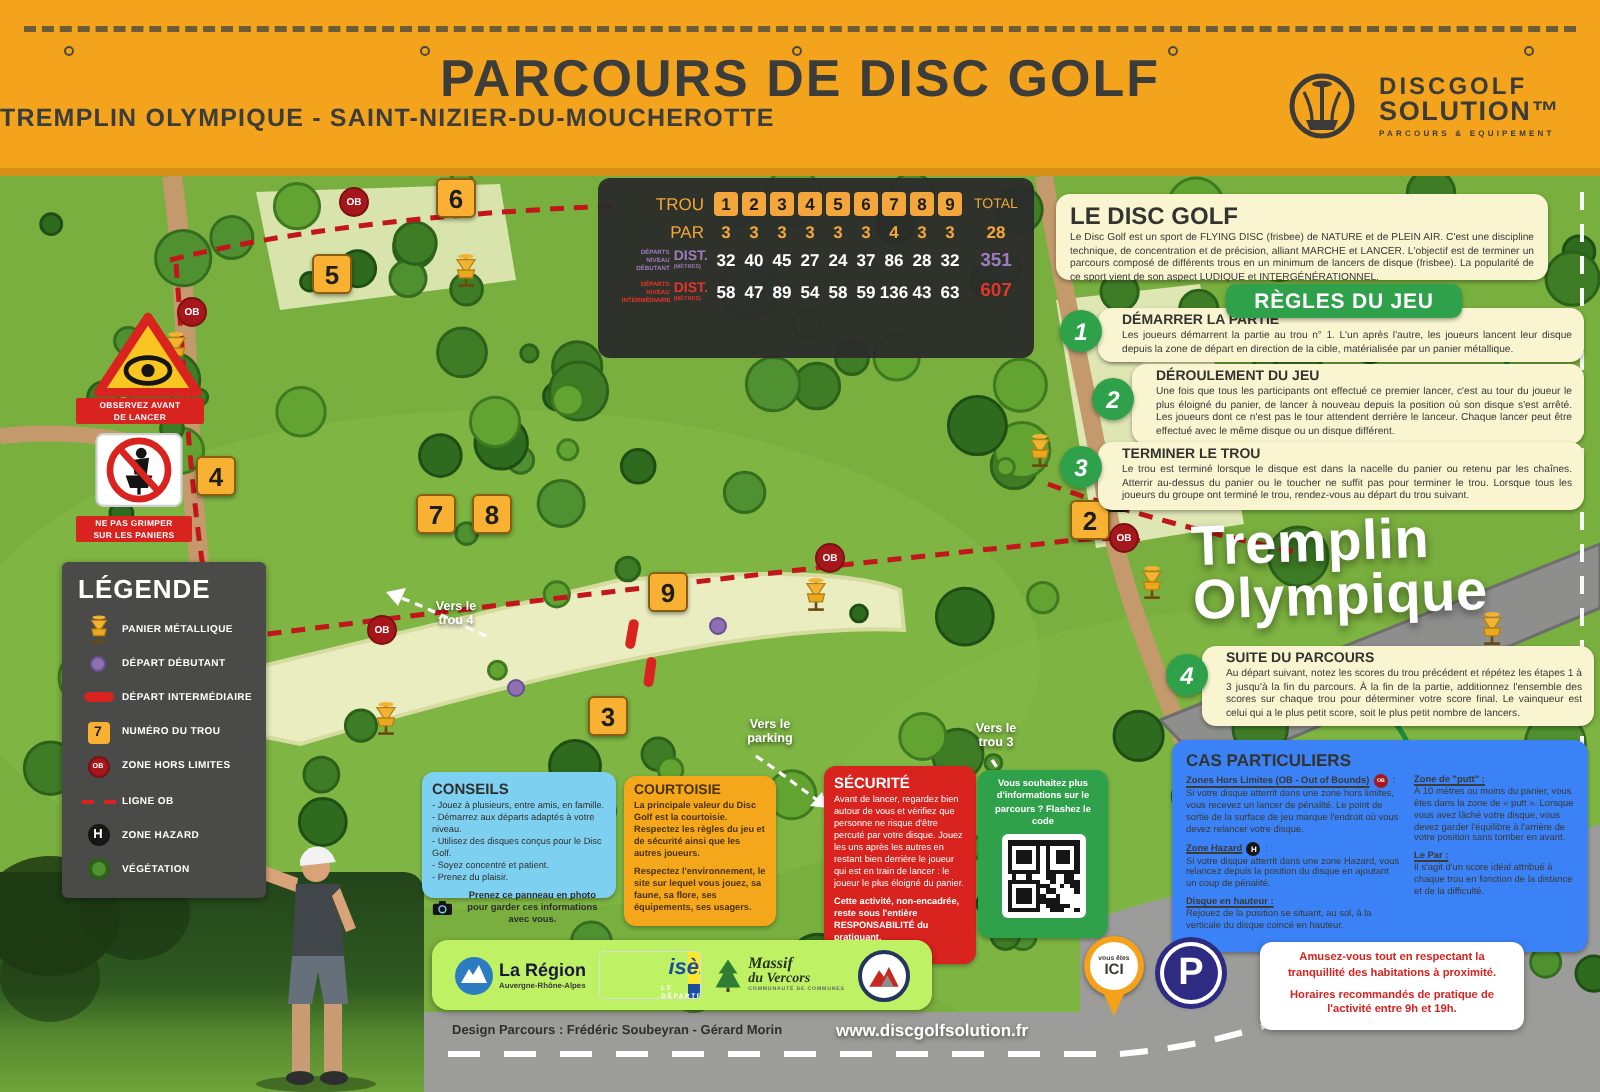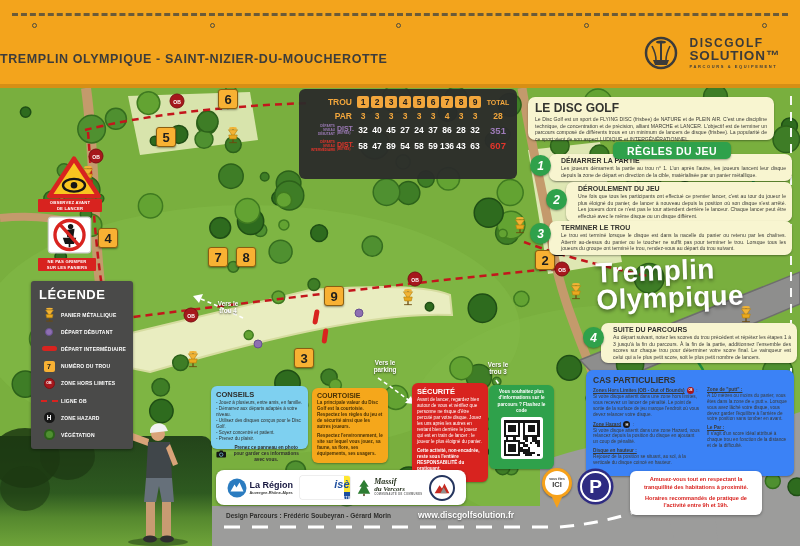--- a/index.html
+++ b/index.html
@@ -28,21 +28,21 @@
   #brand-txt{display:flex;flex-direction:column;line-height:1;}
   #brand-l1{font-size:12px;font-weight:700;color:#3B3B3A;letter-spacing:1.5px;}
   #brand-l2{font-size:13.5px;font-weight:900;color:#3B3B3A;letter-spacing:.8px;}
   #brand-tag{font-size:4px;font-weight:700;color:#3B3B3A;letter-spacing:1.6px;margin-top:2px;}
   
   #scorecard{position:absolute;left:299px;top:89px;width:218px;height:90px;z-index:10;
      background:rgba(43,43,42,.94);border-radius:6px;display:grid;
      grid-template-columns:54px repeat(9,14px) 32px;row-gap:3px;
      align-items:center;justify-items:center;padding:7px 3px 5px 3px;align-content:start;}
   .sc-end{justify-self:end;padding-right:4px;}
-  .sc-h{font-size:8.5px;font-weight:700;color:#F2A63C;}
+  .sc-h{font-size:8.5px;font-weight:400;color:#F2A63C;}
   .sc-hole{width:12px;height:12px;background:#F2A63C;border-radius:2px;color:#1E1E1D;
      font-size:8.5px;font-weight:900;display:flex;align-items:center;justify-content:center;}
   .sc-par{font-size:8.5px;font-weight:900;color:#F2A63C;}
   .sc-val{font-size:8.5px;font-weight:700;color:#fff;}
   .sc-lblcell{display:flex;align-items:center;justify-content:flex-end;gap:2px;justify-self:end;padding-right:2px;}
   .lvl{font-size:3.1px;font-weight:700;width:24px;text-align:right;line-height:1.35;text-transform:uppercase;}
   .distwrap{display:flex;flex-direction:column;line-height:1;}
   .distwrap b{font-size:7px;font-weight:900;}
   .distwrap i{font-size:2.8px;font-style:normal;font-weight:700;}
   .purple-t{color:#9D7BB8;}  .red-t{color:#E2352B;}
@@ -142,21 +142,21 @@
   #pin-inner .s1{font-size:3.4px;font-weight:700;color:#3A3A38;}
   #pin-inner .s2{font-size:7.5px;font-weight:900;color:#3A3A38;}
   #parking{position:absolute;left:580px;top:471px;width:31px;height:31px;border-radius:50%;background:#2E2B82;
      z-index:11;display:flex;align-items:center;justify-content:center;color:#fff;font-size:19px;font-weight:900;
      box-shadow:inset 0 0 0 2px #fff,0 0 0 2.5px #2E2B82,0 1px 3px rgba(0,0,0,.4);}
   
   #notice{position:absolute;left:630px;top:471px;width:132px;height:44px;background:#fff;border-radius:6px;
      z-index:11;padding:4px 5px;display:flex;flex-direction:column;justify-content:center;gap:3px;
      box-shadow:0 1px 3px rgba(0,0,0,.35);}
   #notice p{margin:0;font-size:5.6px;font-weight:800;color:#D8231F;text-align:center;line-height:1.35;}
-  #partners{position:absolute;left:216px;top:470px;width:250px;height:35px;background:#ffffff;border-radius:8px;
+  #partners{position:absolute;left:216px;top:470px;width:250px;height:35px;background:#bef264;border-radius:8px;
      z-index:11;display:flex;align-items:center;justify-content:space-around;padding:0 7px;
      box-shadow:0 1px 3px rgba(0,0,0,.35);}
   .pt{display:flex;align-items:center;gap:3px;}
   #region-txt{display:flex;flex-direction:column;line-height:1;}
   #region-l1{font-size:9px;font-weight:900;color:#17173F;}
   #region-l2{font-size:3.9px;font-weight:700;color:#3A3A38;margin-top:1px;}
   #isere{width:50px;display:flex;flex-direction:column;border-radius:2px;overflow:hidden;box-shadow:0 0 0 .5px #ddd;padding-left:44px;}
   #isere-top{background:#FFE72F;height:16px;display:flex;align-items:center;justify-content:center;
      font-size:11px;font-weight:900;font-style:italic;color:#1D4E9E;line-height:1;}
   #isere-bot{background:#1D4E9E;height:7px;display:flex;align-items:center;justify-content:center;
@@ -964,20 +964,21 @@
   </div>
   <div id="basket-sign">ST. PRO BASKET</div>
 
   <div id="header">
     <div class="cutline"></div>
     <span class="staple" style="left:32px;"></span>
     <span class="staple" style="left:210px;"></span>
     <span class="staple" style="left:396px;"></span>
     <span class="staple" style="left:584px;"></span>
     <span class="staple" style="left:762px;"></span>
+    <h1 id="poster-title">PARCOURS DE DISC GOLF</h1>
     <h2 id="poster-subtitle">TREMPLIN OLYMPIQUE - SAINT-NIZIER-DU-MOUCHEROTTE</h2>
     <div id="brand">
       <svg width="34" height="34" viewBox="0 0 34 34">
         <circle cx="17" cy="17" r="15" fill="none" stroke="#3B3B3A" stroke-width="2.5"></circle>
         <line x1="17" y1="5" x2="17" y2="29" stroke="#3B3B3A" stroke-width="2"></line>
         <ellipse cx="17" cy="6" rx="5" ry="1.6" fill="#3B3B3A"></ellipse>
         <path d="M8,10 C11,16 12,20 12,24" stroke="#3B3B3A" stroke-width="1.6" fill="none"></path>
         <path d="M26,10 C23,16 22,20 22,24" stroke="#3B3B3A" stroke-width="1.6" fill="none"></path>
         <path d="M9,24 L25,24 L23,29 L11,29 Z" fill="#3B3B3A"></path>
       </svg>

